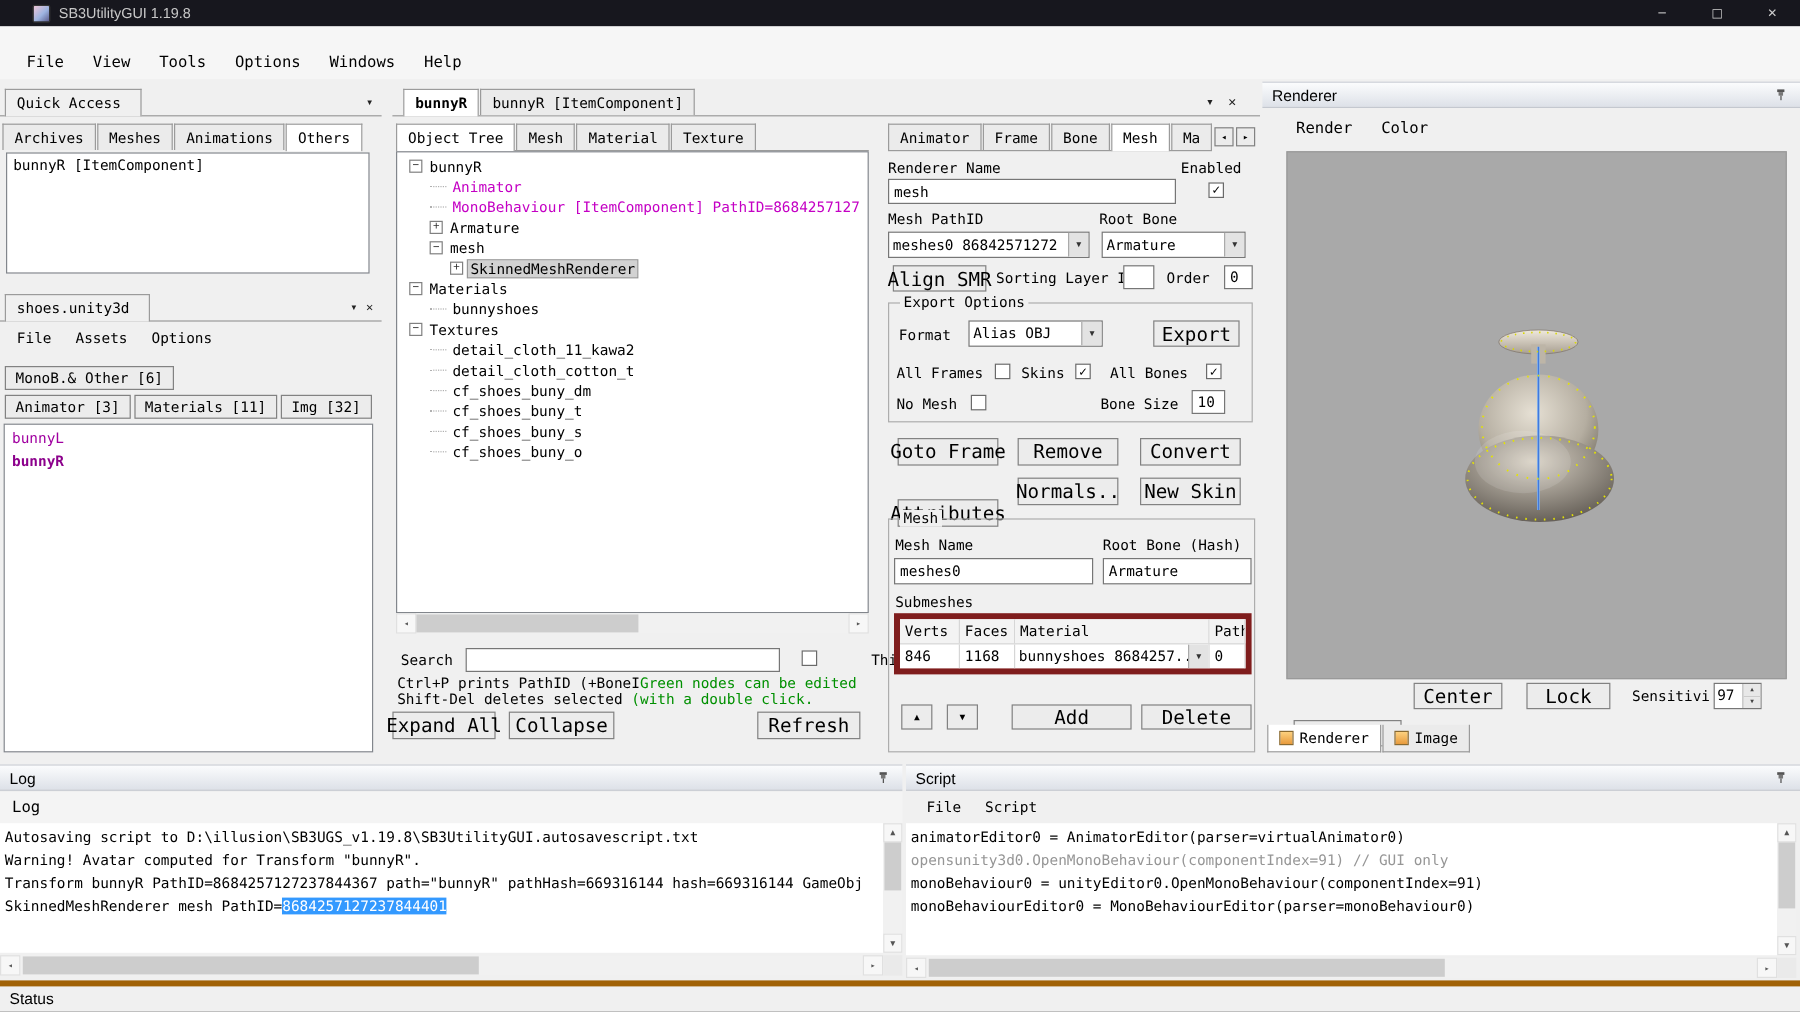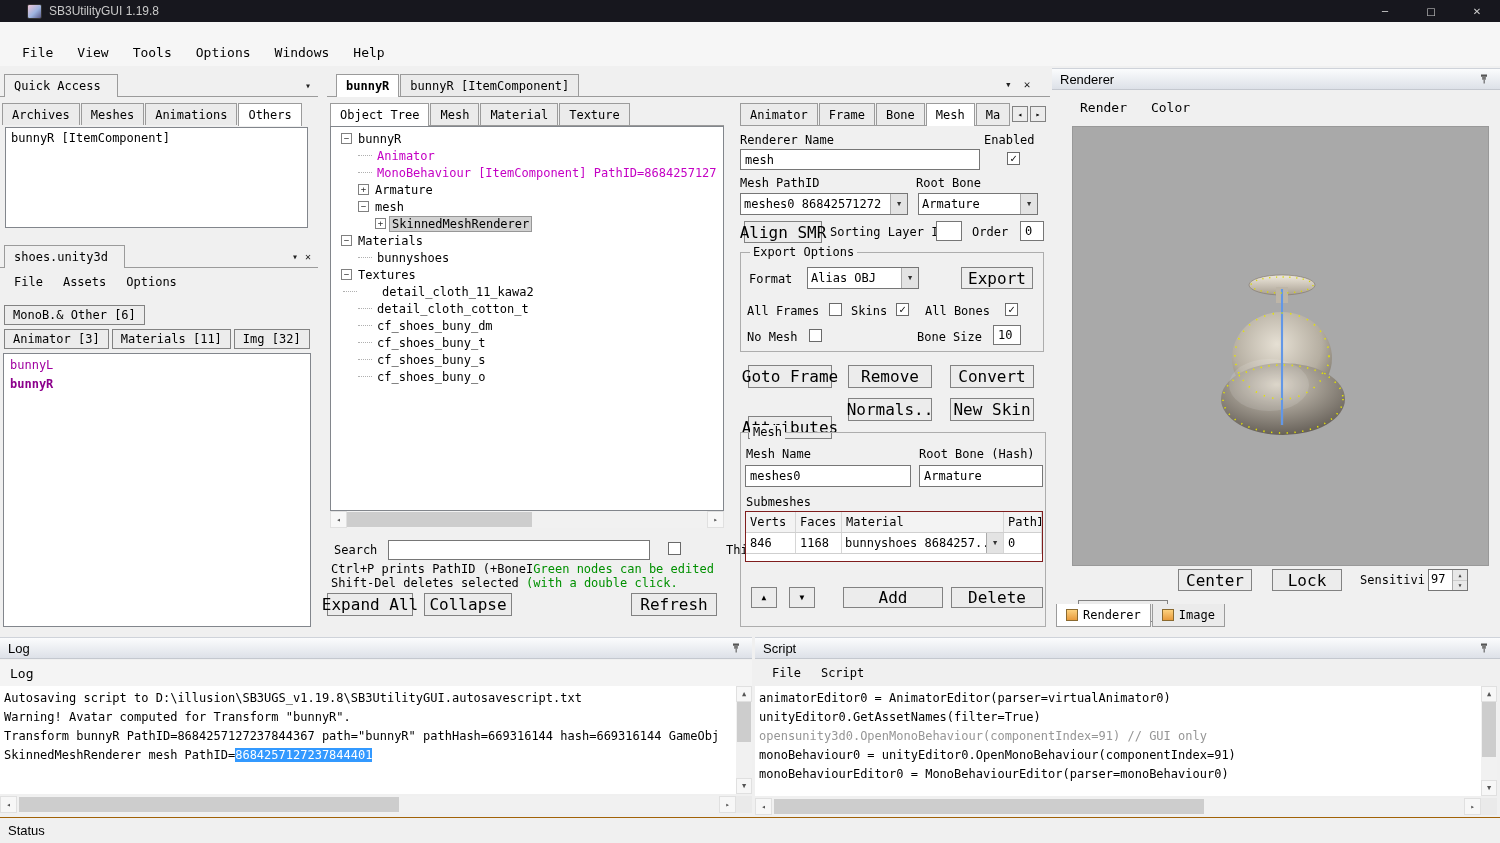--- a/index.html
+++ b/index.html
@@ -95,39 +95,39 @@
 
 .log-content{background:#fff;overflow:hidden;padding:3px 4px;}
 .logline,.scriptline{line-height:19px;white-space:nowrap;font-size:12px;}
 .hl{background:#3399ff;color:#fff;}
 .scriptline.muted{color:#969696;}
 
 
 .viewport{background:#a9a9a9;border:1px solid #999;overflow:hidden;}
 
 
-.smtable{position:absolute;border:1px solid #7f1d1d;background:#fff;overflow:hidden;}
+.smtable{position:absolute;border:5px solid #7f1d1d;background:#fff;overflow:hidden;}
 .trow{display:flex;border-bottom:1px solid #cfcfcf;}
 .trow .cell{padding:3px 4px;border-right:1px solid #d6d6d6;overflow:hidden;white-space:nowrap;font-size:12px;}
 .trow.header .cell{background:#f3f3f3;padding:3px 4px;}
 .c0{width:50px;flex:none;}
 .c1{width:46px;flex:none;}
 .c2{width:162px;flex:none;}
 .c3{flex:1;}
 .matcell{display:flex;padding:0!important;align-items:stretch;}
 
 
 .spin{display:flex;background:#fff;border:1px solid #767676;}
 .spin-val{flex:1;padding:2px 2px;font-size:12px;overflow:hidden;}
 .spin-btns{width:15px;display:flex;flex-direction:column;border-left:1px solid #aaa;flex:none;}
 .spin-btn{flex:1;background:#e8e8e8;font-size:5px;display:flex;align-items:center;justify-content:center;color:#444;border-bottom:1px solid #ccc;}
 .spin-btn:last-child{border-bottom:none;}
 
 
-.statusbar{background:#f0f0f0;border-top:1px solid #a16207;display:flex;align-items:center;padding:0 8px;font-size:13px;font-family:"Liberation Sans",sans-serif;}
+.statusbar{background:#f0f0f0;border-top:5px solid #a16207;display:flex;align-items:center;padding:0 8px;font-size:13px;font-family:"Liberation Sans",sans-serif;}
 </style>
 </head>
 <body>
 
 <div class="app">
 
   <div class="titlebar">
     <div class="app-icon"></div>
     <span class="title-text">SB3UtilityGUI 1.19.8</span>
     <div class="win-controls">
@@ -229,21 +229,21 @@
         <span class="tree-label">Materials</span>
       </div>
       <div class="tree-row" style="padding-left: 27px;">
         <span class="toggle-spacer"></span>
         <span class="tree-label">bunnyshoes</span>
       </div>
       <div class="tree-row" style="padding-left: 10px;">
         <span class="toggle">−</span>
         <span class="tree-label">Textures</span>
       </div>
-      <div class="tree-row" style="padding-left: 12px; gap: 20px;">
+      <div class="tree-row" style="padding-left: 27px;">
         <span class="toggle-spacer"></span>
         <span class="tree-label">detail_cloth_11_kawa2</span>
       </div>
       <div class="tree-row" style="padding-left: 27px;">
         <span class="toggle-spacer"></span>
         <span class="tree-label">detail_cloth_cotton_t</span>
       </div>
       <div class="tree-row" style="padding-left: 27px;">
         <span class="toggle-spacer"></span>
         <span class="tree-label">cf_shoes_buny_dm</span>
@@ -493,21 +493,20 @@
           <rect x="7.5" y="9" width="1.4" height="5" fill="#555"></rect>
         </svg>
     </span>
   </div>
   <div class="abs menurow" style="left:762px;top:660px;height:26px;">
       <div class="menu-item small">File</div>
       <div class="menu-item small">Script</div>
     </div>
   <div class="abs log-content" style="left:755px;top:686px;width:726px;height:110px;" id="script-content">
       <div class="scriptline">animatorEditor0 = AnimatorEditor(parser=virtualAnimator0)</div>
-      <div class="scriptline">unityEditor0.GetAssetNames(filter=True)</div>
       <div class="scriptline muted">opensunity3d0.OpenMonoBehaviour(componentIndex=91) // GUI only</div>
       <div class="scriptline">monoBehaviour0 = unityEditor0.OpenMonoBehaviour(componentIndex=91)</div>
       <div class="scriptline">monoBehaviourEditor0 = MonoBehaviourEditor(parser=monoBehaviour0)</div>
     </div>
   <div class="abs scrollbar v" style="left:1481px;top:686px;width:16px;height:110px;">
     <div class="scroll-btn">▲</div>
     <div class="scroll-track">
         <div class="scroll-thumb" style="left:1px;right:1px;top:0;height:55px;"></div>
       </div>
     <div class="scroll-btn">▼</div>

